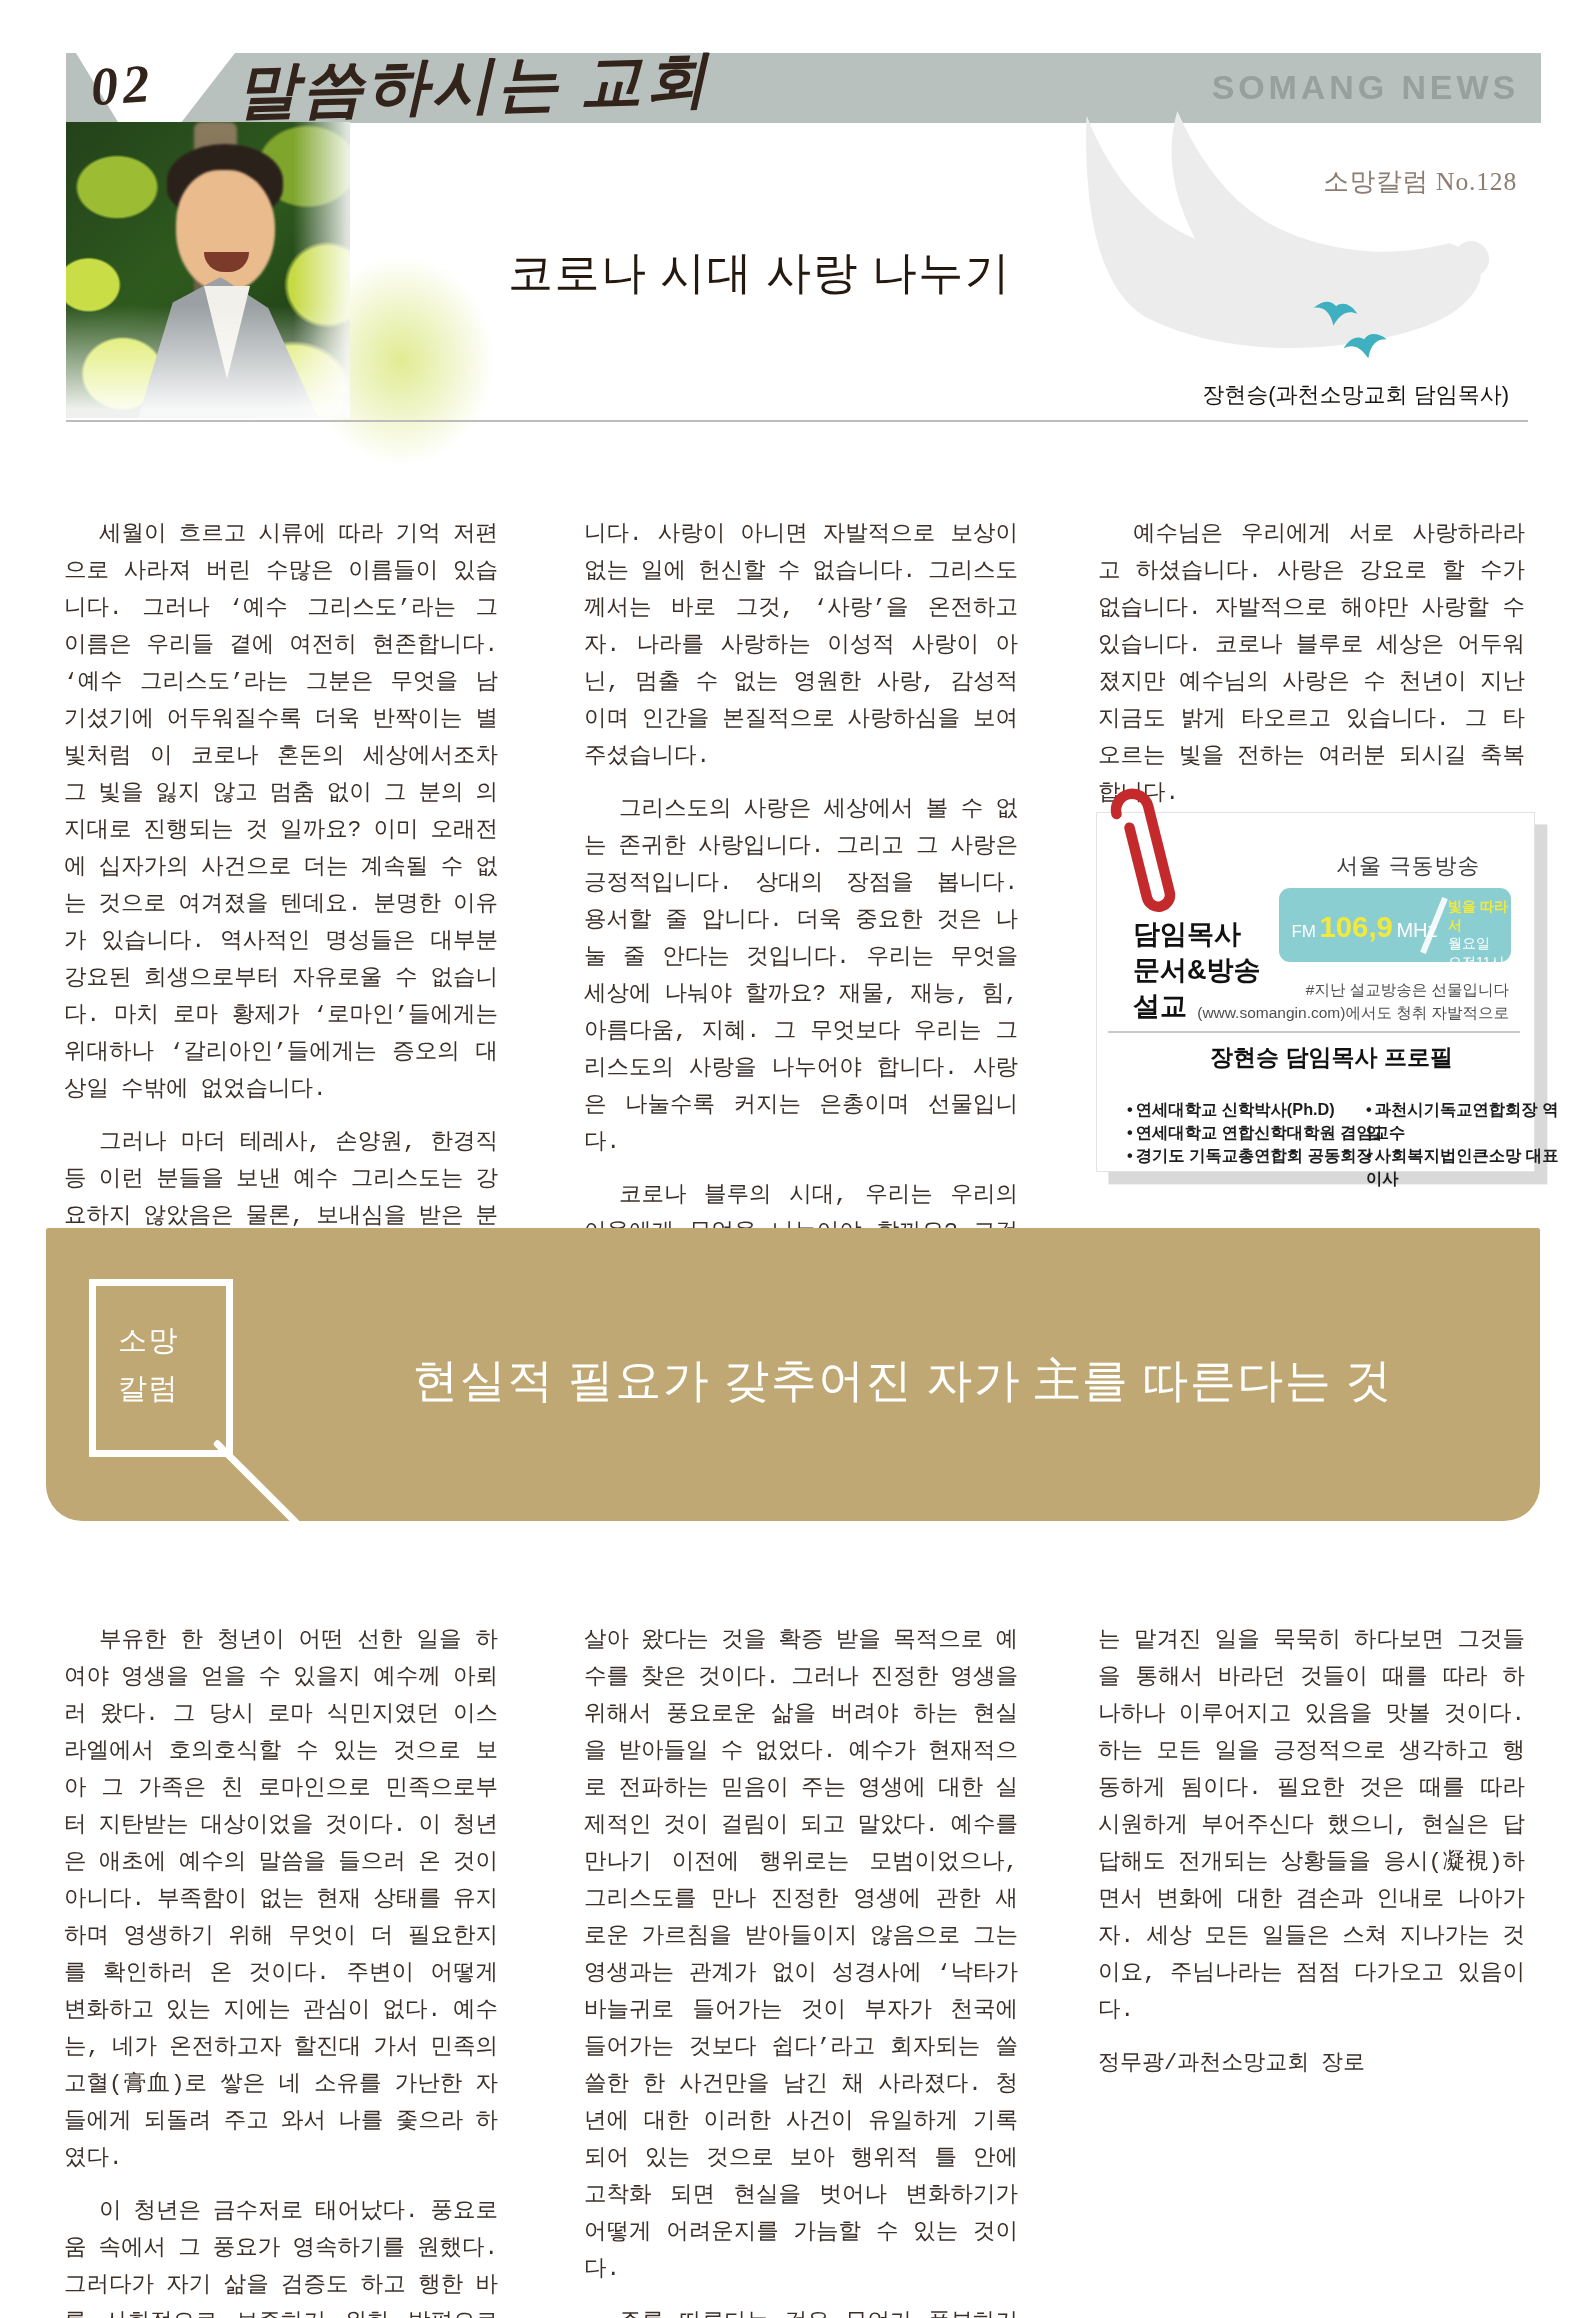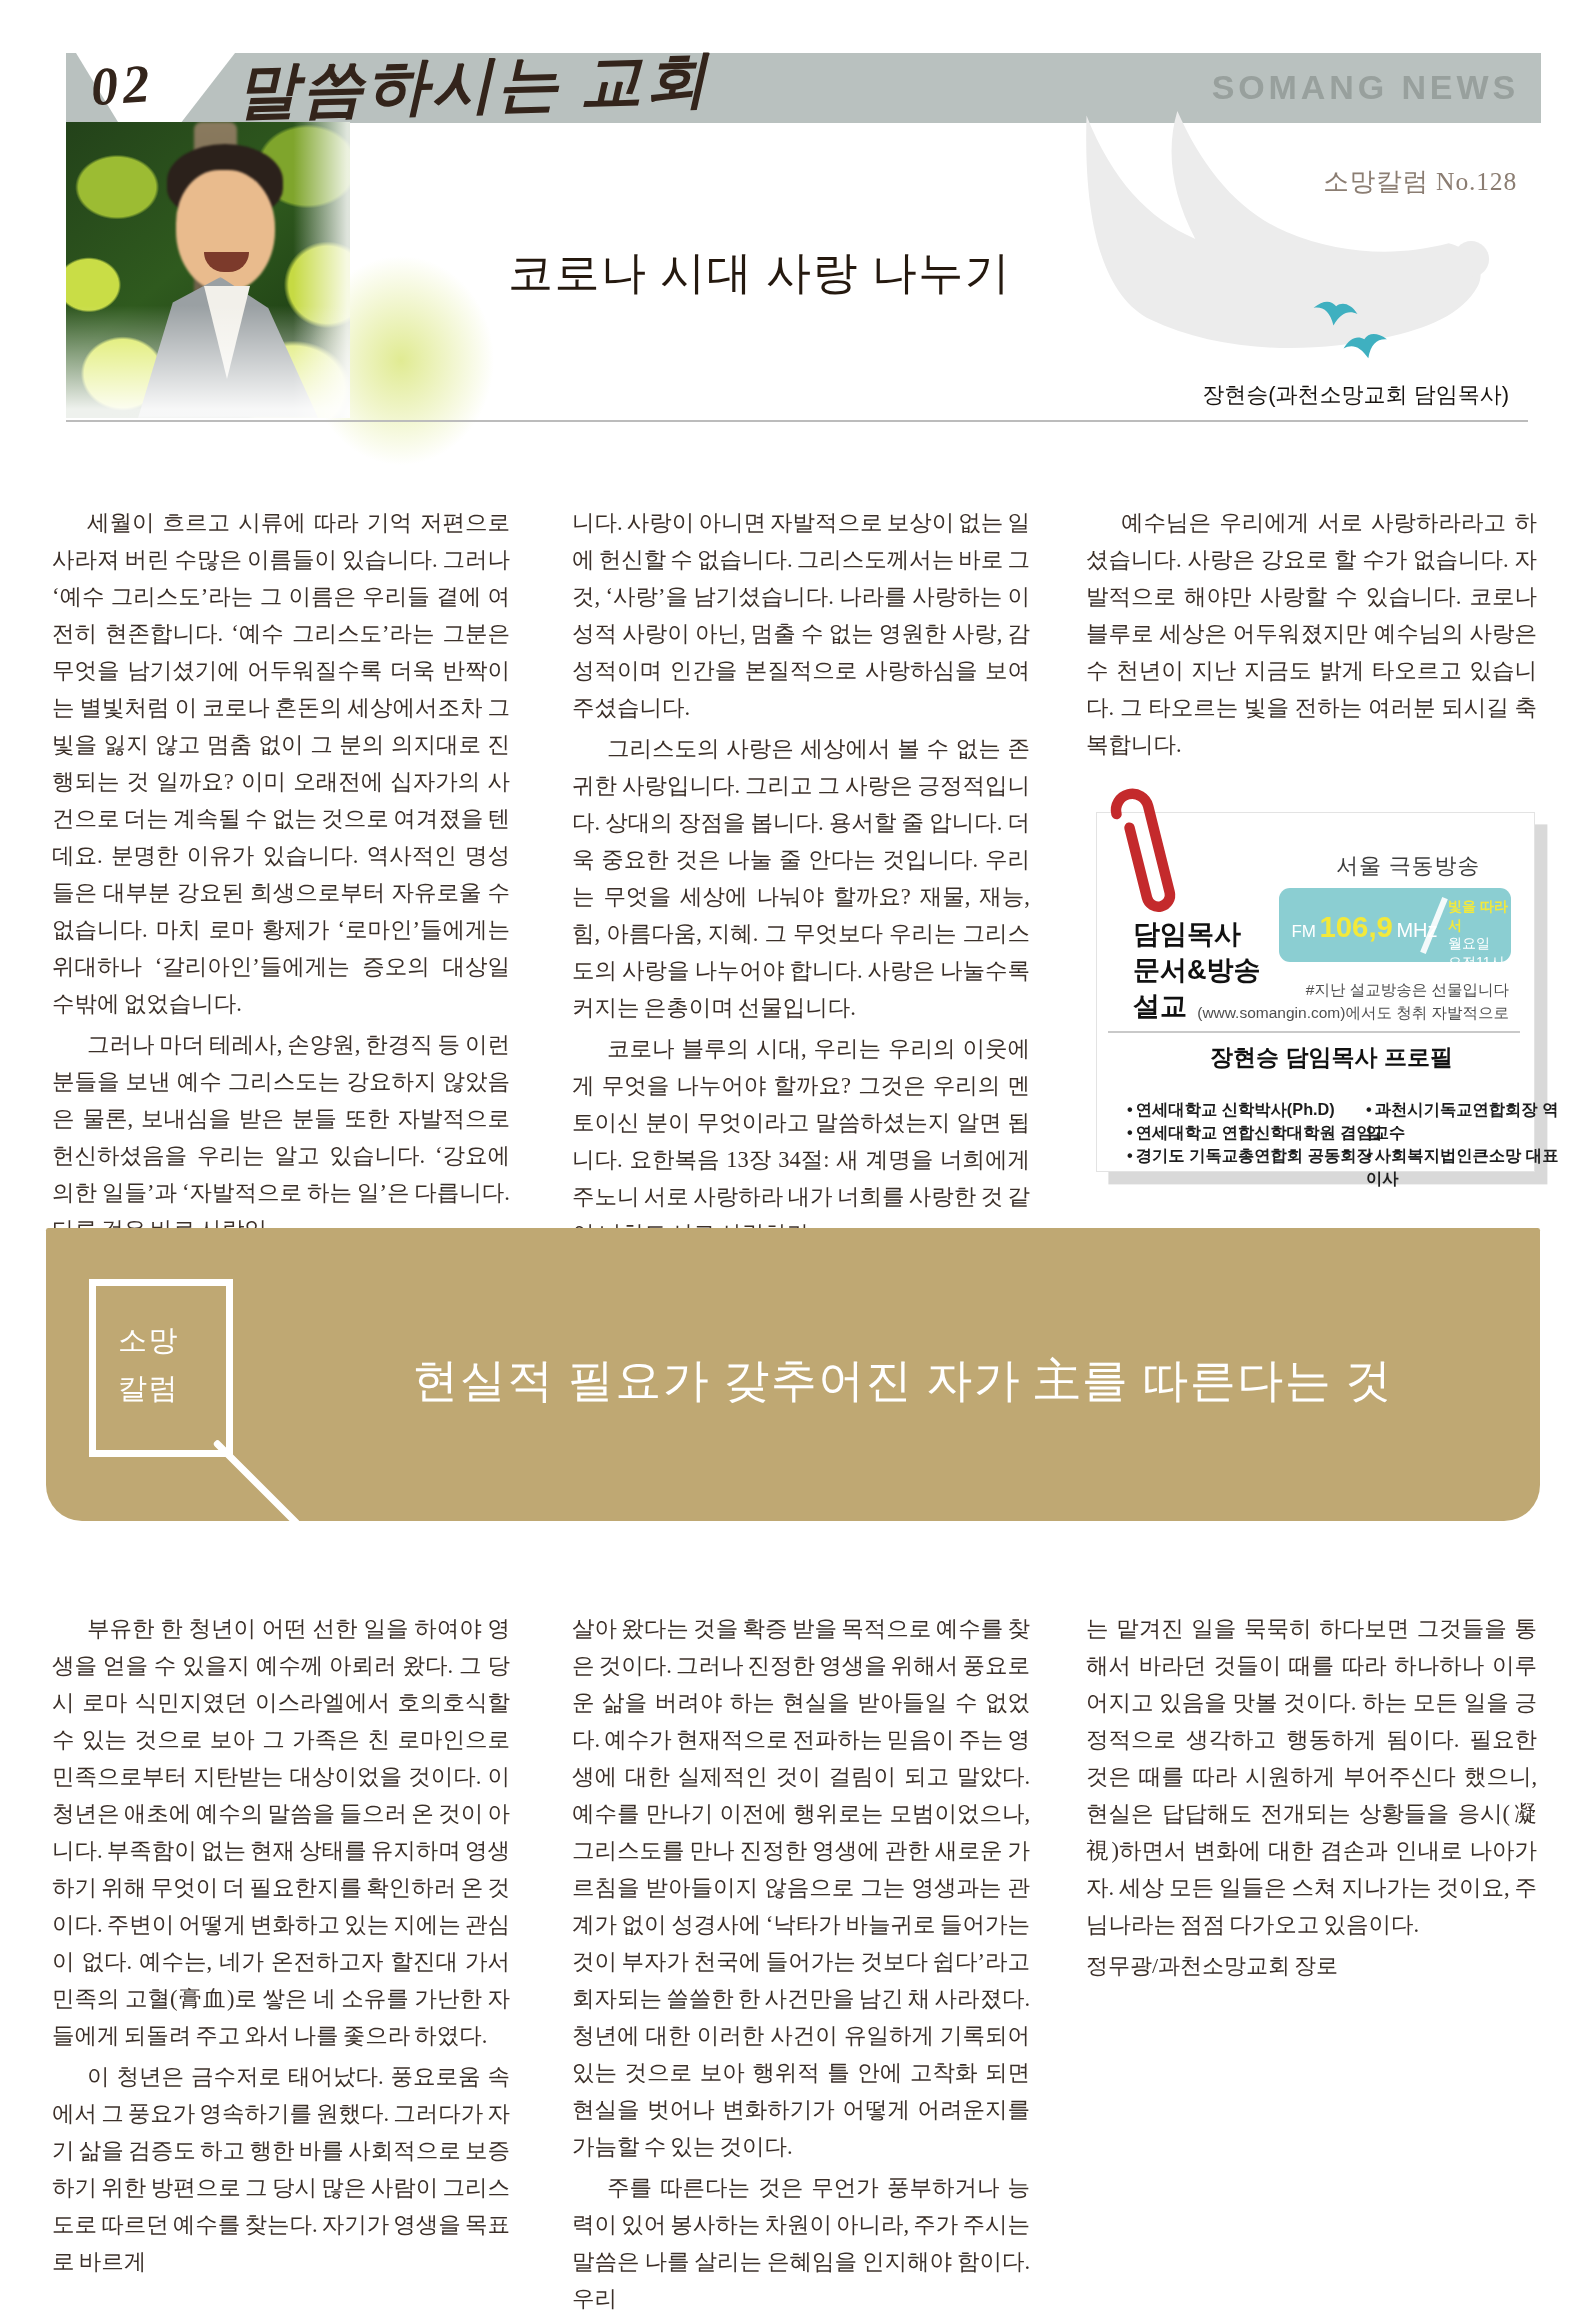--- a/index.html
+++ b/index.html
@@ -53,21 +53,21 @@
       background:radial-gradient(closest-side,rgba(214,228,110,.75),rgba(214,228,110,0));}
 
   
   .article-title{left:508px;top:236px;font-size:45px;color:#25190f;letter-spacing:1.5px;white-space:nowrap;margin-top:7px;}
   .byline{top:380px;right:77px;font-size:22px;color:#17130f;}
   .head-rule{left:66px;top:420px;width:1462px;height:2.3px;background:#bcbcbc;}
 
   
   .col{position:absolute;width:466px;text-align:justify;font-size:22.5px;line-height:37px;
        color:#3b2f28;word-spacing:-1.5px;}
-  .col p{margin:4px;}
+  .col p{margin:16px;font-family:Liberation Mono, monospace;}
   .col p.ind{text-indent:1.55em;}
   .c1{left:48px;} .c2{left:568px;} .c3{left:1082px;width:459px;}
   .top-col{top:500px;} .bot-col{top:1606px;}
   .signature{margin-top:36px;font-size:22px;}
 
   
   .card{left:1096px;top:812px;width:437px;height:358px;background:#ffffff;
         border:0.8px solid #e3e3e3;box-shadow:12.4px 12.4px 0 0 #d9d9d9;}
   .clip{left:1104px;top:787px;width:77px;height:147px;transform:rotate(-14deg);}
   .card-heading{left:1113px;top:916px;font-size:27px;font-weight:bold;color:#111;
@@ -140,21 +140,21 @@
   <div class="abs column-no">소망칼럼 No.128</div>
   <div class="abs article-title">코로나 시대 사랑 나누기</div>
   <div class="abs byline sans">장현승(과천소망교회 담임목사)</div>
   <div class="abs head-rule"></div>
 
   <div class="col c1 top-col">
     <p class="ind">세월이 흐르고 시류에 따라 기억 저편으로 사라져 버린 수많은 이름들이 있습니다. 그러나 ‘예수 그리스도’라는 그 이름은 우리들 곁에 여전히 현존합니다. ‘예수 그리스도’라는 그분은 무엇을 남기셨기에 어두워질수록 더욱 반짝이는 별빛처럼 이 코로나 혼돈의 세상에서조차 그 빛을 잃지 않고 멈춤 없이 그 분의 의지대로 진행되는 것 일까요? 이미 오래전에 십자가의 사건으로 더는 계속될 수 없는 것으로 여겨졌을 텐데요. 분명한 이유가 있습니다. 역사적인 명성들은 대부분 강요된 희생으로부터 자유로울 수 없습니다. 마치 로마 황제가 ‘로마인’들에게는 위대하나 ‘갈리아인’들에게는 증오의 대상일 수밖에 없었습니다.</p>
     <p class="ind">그러나 마더 테레사, 손양원, 한경직 등 이런 분들을 보낸 예수 그리스도는 강요하지 않았음은 물론, 보내심을 받은 분들 또한 자발적으로 헌신하셨음을 우리는 알고 있습니다. ‘강요에 의한 일들’과 ‘자발적으로 하는 일’은 다릅니다. 다른 것은 바로 사랑입</p>
   </div>
   <div class="col c2 top-col">
-    <p>니다. 사랑이 아니면 자발적으로 보상이 없는 일에 헌신할 수 없습니다. 그리스도께서는 바로 그것, ‘사랑’을 남기셨습니다. 나라를 사랑하는 이성적 사랑이 아닌, 멈출 수 없는 영원한 사랑, 감성적이며 인간을 본질적으로 사랑하심을 보여주셨습니다.</p>
+    <p>니다. 사랑이 아니면 자발적으로 보상이 없는 일에 헌신할 수 없습니다. 그리스도께서는 바로 그것, ‘사랑’을 온전하고자. 나라를 사랑하는 이성적 사랑이 아닌, 멈출 수 없는 영원한 사랑, 감성적이며 인간을 본질적으로 사랑하심을 보여주셨습니다.</p>
     <p class="ind">그리스도의 사랑은 세상에서 볼 수 없는 존귀한 사랑입니다. 그리고 그 사랑은 긍정적입니다. 상대의 장점을 봅니다. 용서할 줄 압니다. 더욱 중요한 것은 나눌 줄 안다는 것입니다. 우리는 무엇을 세상에 나눠야 할까요? 재물, 재능, 힘, 아름다움, 지혜. 그 무엇보다 우리는 그리스도의 사랑을 나누어야 합니다. 사랑은 나눌수록 커지는 은총이며 선물입니다.</p>
     <p class="ind">코로나 블루의 시대, 우리는 우리의 이웃에게 무엇을 나누어야 할까요? 그것은 우리의 멘토이신 분이 무엇이라고 말씀하셨는지 알면 됩니다. 요한복음 13장 34절: 새 계명을 너희에게 주노니 서로 사랑하라 내가 너희를 사랑한 것 같이 너희도 서로 사랑하라.</p>
   </div>
   <div class="col c3 top-col">
     <p class="ind">예수님은 우리에게 서로 사랑하라라고 하셨습니다. 사랑은 강요로 할 수가 없습니다. 자발적으로 해야만 사랑할 수 있습니다. 코로나 블루로 세상은 어두워졌지만 예수님의 사랑은 수 천년이 지난 지금도 밝게 타오르고 있습니다. 그 타오르는 빛을 전하는 여러분 되시길 축복합니다.</p>
   </div>
 
   <div class="abs card"></div>
   <svg class="abs clip" viewBox="0 0 66 120">
     <path d="M21 16 a14 14 0 0 1 28 0 l0 76 a10 10 0 0 1 -20 0 l0 -62" fill="none" stroke="#c42a2c" stroke-width="9" stroke-linecap="round"></path>

